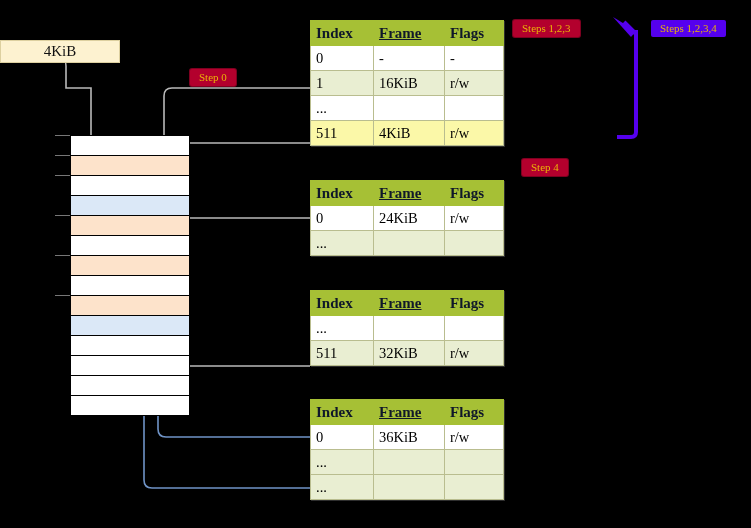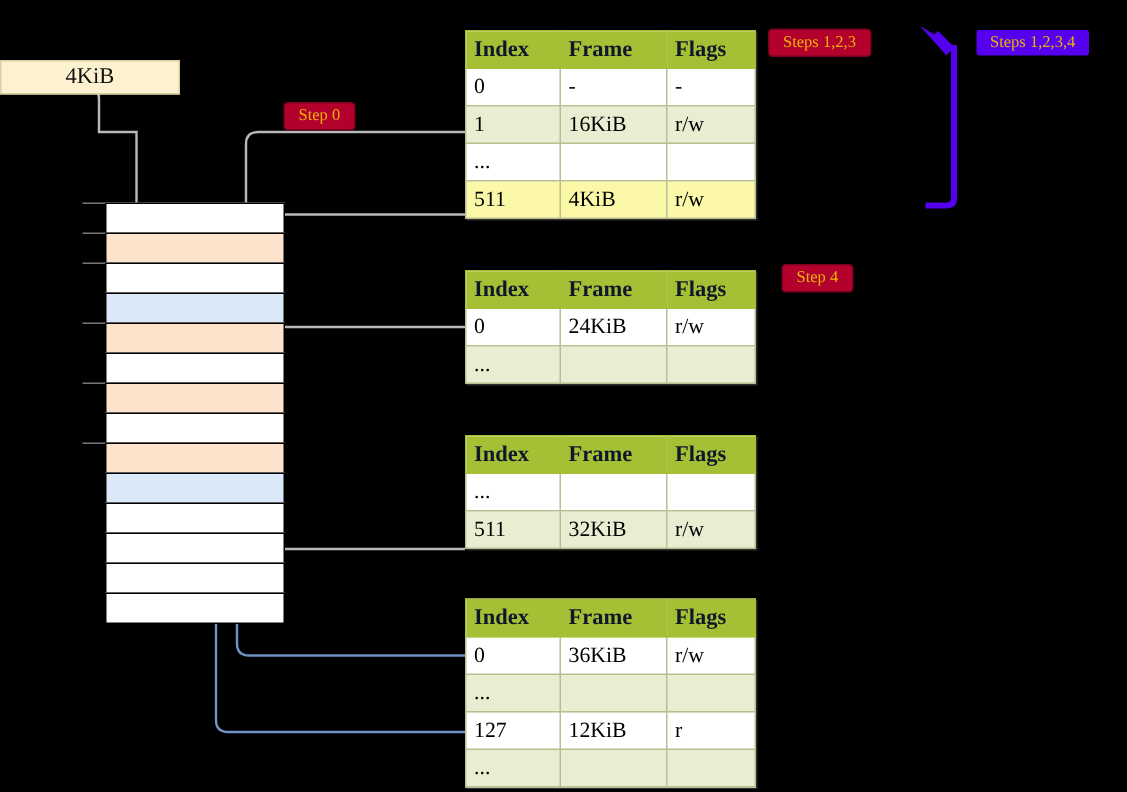--- a/index.html
+++ b/index.html
@@ -11,21 +11,21 @@
   .ptable{position:absolute;border-collapse:collapse;background:#fff;
           border:1px solid #b9bd8f;box-shadow:1px 1px 0 rgba(255,255,255,.18);}
   .ptable td,.ptable th{border:1px solid #b9bd8f;padding:1px 5px;
           font-size:14.5px;line-height:20px;height:22px;font-family:"Liberation Serif",serif;}
   .ptable th{background:#a6c035;color:#0f172a;font-weight:bold;text-align:left;
           border-color:#a6c035;font-size:15px;}
   .ptable td.c-index{width:52px;}
   .ptable td.c-frame{width:60px;}
   .ptable td.c-flags{width:48px;}
   .ptable th.c-index{width:52px;}
-  .ptable th.c-frame{width:60px;}
+  .ptable th.c-frame{width:60px;text-decoration:underline;}
   .ptable th.c-flags{width:48px;}
   tr.r-alt td{background:#e9eed2;}
   tr.r-plain td{background:#ffffff;}
   td.hl{background:#fbf8a8 !important;}
 
   
   .badge{position:absolute;padding:2px 9px 3px 9px;font-size:11px;
          color:#eab308;white-space:nowrap;border-radius:2px;
          font-family:Liberation Serif, serif;}
   .badge.crimson{background:#b3002d;box-shadow:0 0 0 1px #7d0020;}
@@ -120,21 +120,21 @@
       <div class="tick" style="left: -15px; top: 40px; width: 15px;"></div>
       <div class="tick" style="left: -15px; top: 80px; width: 15px;"></div>
       <div class="tick" style="left: -15px; top: 120px; width: 15px;"></div>
       <div class="tick" style="left: -15px; top: 160px; width: 15px;"></div>
     </div>
 
   <div id="badges">
       <div class="badge crimson" style="left: 190px; top: 41px; margin-top: 28px;">Step 0</div>
       <div class="badge crimson" style="left: 513px; top: 20px;">Steps 1,2,3</div>
       <div class="badge violet" style="left: 651px; top: 20px;">Steps 1,2,3,4</div>
-      <div class="badge crimson" style="left: 522px; top: 159px; margin-top: 18px;">Step 4</div>
+      <div class="badge crimson" style="left: 522px; top: 159px;">Step 4</div>
     </div>
 
   <div id="tables">
       <table class="ptable" style="left: 310px; top: 20px;">
         <thead>
           <tr>
             <th class="c-index">Index</th>
             <th class="c-frame">Frame</th>
             <th class="c-flags">Flags</th>
           </tr>
@@ -216,25 +216,20 @@
           <tr class="r-plain">
             <td class="c-index">0</td>
             <td class="c-frame">36KiB</td>
             <td class="c-flags">r/w</td>
           </tr>
           <tr class="r-alt">
             <td class="c-index">...</td>
             <td class="c-frame">&nbsp;</td>
             <td class="c-flags">&nbsp;</td>
           </tr>
-          <tr class="r-plain">
-            <td class="c-index">127</td>
-            <td class="c-frame">12KiB</td>
-            <td class="c-flags">r</td>
-          </tr>
           <tr class="r-alt">
             <td class="c-index">...</td>
             <td class="c-frame">&nbsp;</td>
             <td class="c-flags">&nbsp;</td>
           </tr>
         </tbody>
       </table>
     </div>
 
 </div>

